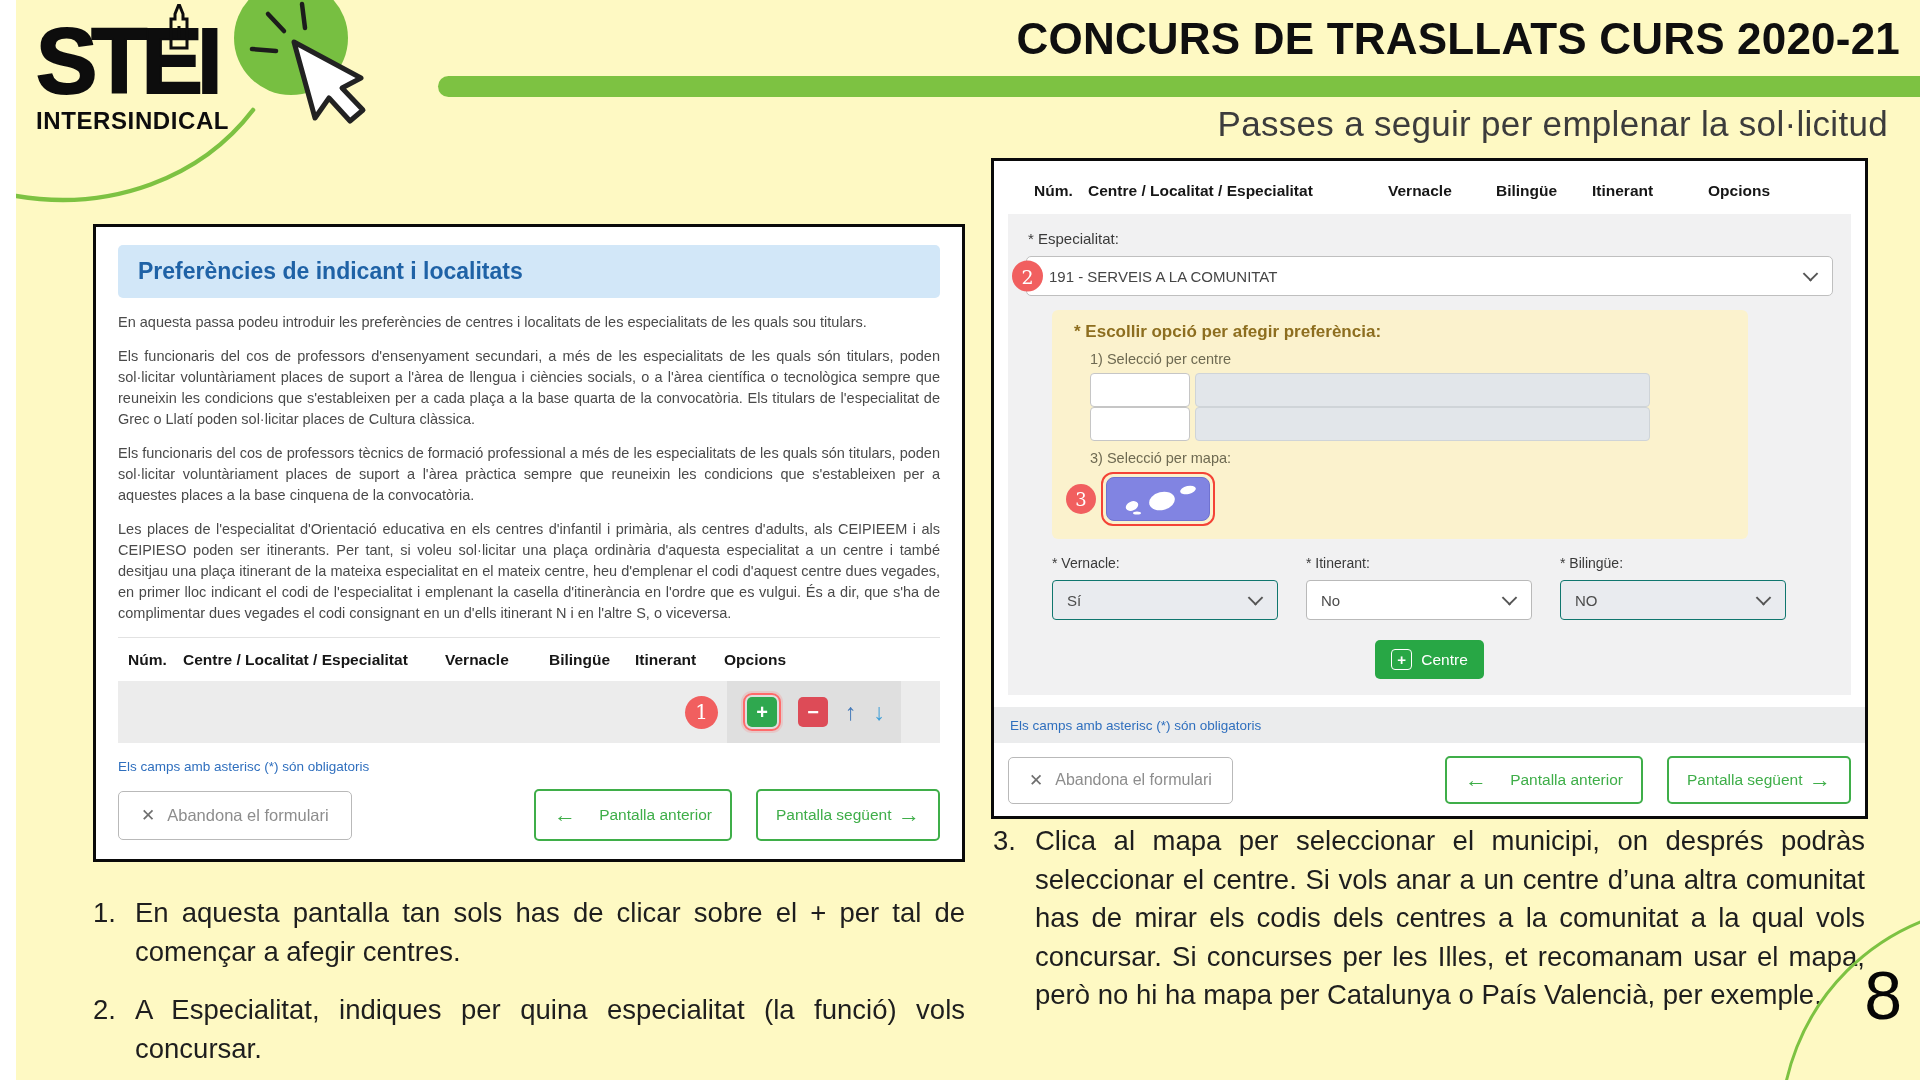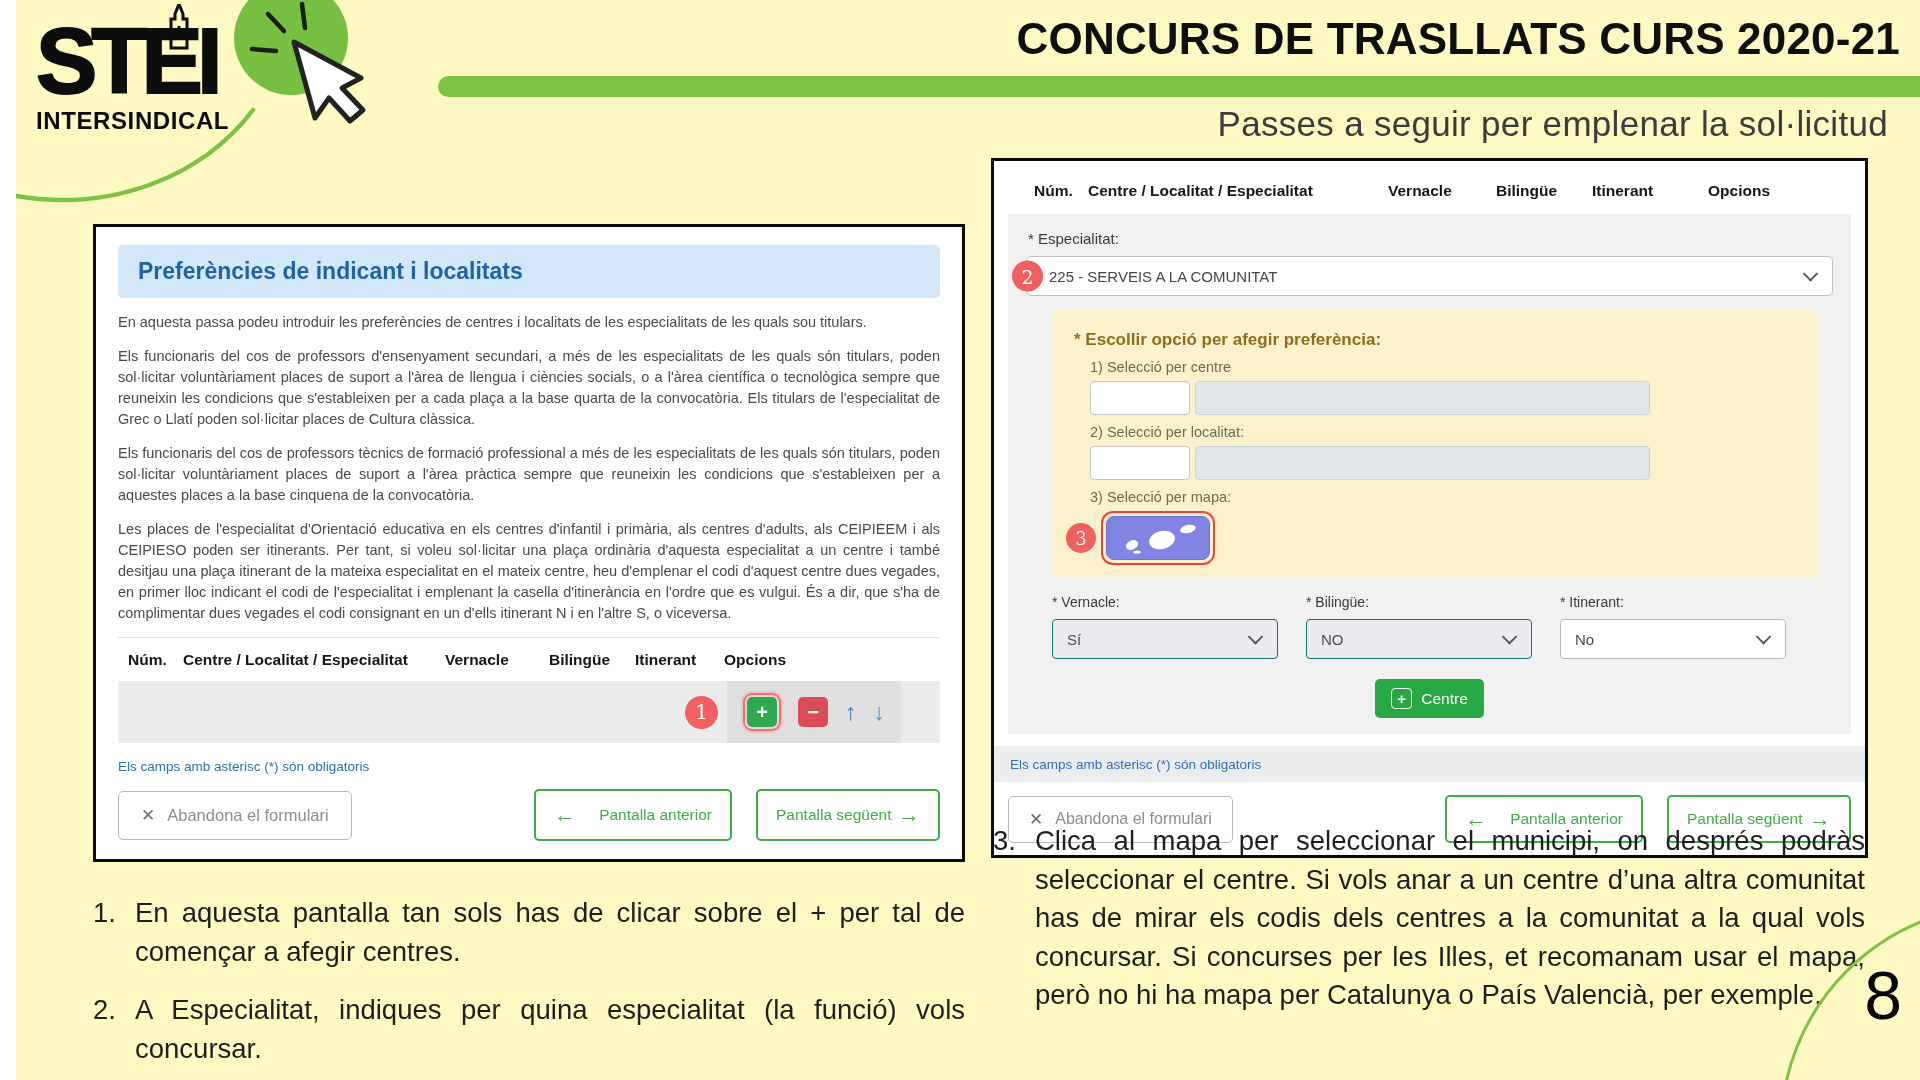--- a/index.html
+++ b/index.html
@@ -72,22 +72,22 @@
   
   .gray-section{background:#f1f1f2;margin-top:2px;padding:12px 18px 16px;}
   .field-label{font-size:15px;color:#3a3a3a;margin:4px 0 9px 2px;}
   .dropdown{position:relative;height:38px;background:#fff;border:1px solid #bfbfbf;border-radius:5px;
             display:flex;align-items:center;padding:0 38px 0 22px;font-size:15px;color:#454545;
             cursor:pointer;}
   .chev{position:absolute;right:16px;top:50%;width:9px;height:9px;border-right:2px solid #555;
         border-bottom:2px solid #555;transform:translateY(-70%) rotate(45deg);}
   .b2{position:absolute;left:-15px;top:50%;transform:translateY(-50%);width:31px;height:31px;font-size:19px;}
 
-  .yellow-box{background:#fbf2cd;border-radius:6px;margin:14px 0 0 26px;width:766px;
-              box-sizing:border-box;padding:20px 22px 13px;}
+  .yellow-box{background:#fbf2cd;border-radius:6px;margin:14px 0 0 26px;width:696px;
+              box-sizing:border-box;padding:12px 22px 13px;}
   .yb-title{color:#8d6e1f;font-weight:700;font-size:17px;margin-bottom:6px;}
   .yb-label{color:#6e6a52;font-size:14.5px;margin:9px 0 6px 16px;}
   .input-row{margin-left:16px;display:flex;gap:5px;}
   .inp-small{width:100px;height:34px;background:#fff;border:1px solid #c6c6c6;border-radius:4px;
              box-sizing:border-box;}
   .inp-large{width:455px;height:34px;background:#e2e6ea;border:1px solid #cfd4d8;border-radius:4px;
              box-sizing:border-box;}
   .map-row{display:flex;align-items:center;margin-left:-8px;margin-top:3px;}
   .b3{width:30px;height:30px;font-size:18px;margin-right:5px;}
   .map-ring{border:2px solid #f44336;border-radius:12px;padding:3px;display:inline-flex;}
@@ -210,34 +210,33 @@
       <span class="rp-c3">Vernacle</span>
       <span class="rp-c4">Bilingüe</span>
       <span class="rp-c5">Itinerant</span>
       <span class="rp-c6">Opcions</span>
     </div>
 
     <div class="gray-section">
       <div class="field-label">* Especialitat:</div>
       <div class="dropdown">
         <span class="badge b2">2</span>
-        <span>225 - SERVEIS A LA COMUNITAT</span>
+        <span>191 - SERVEIS A LA COMUNITAT</span>
         <span class="chev"></span>
       </div>
 
       <div class="yellow-box">
         <div class="yb-title">* Escollir opció per afegir preferència:</div>
 
         <div class="yb-label">1) Selecció per centre</div>
         <div class="input-row">
           <div class="inp-small"></div>
           <div class="inp-large"></div>
         </div>
 
-        <div class="yb-label">2) Selecció per localitat:</div>
         <div class="input-row">
           <div class="inp-small"></div>
           <div class="inp-large"></div>
         </div>
 
         <div class="yb-label">3) Selecció per mapa:</div>
         <div class="map-row">
           <span class="badge b3">3</span>
           <span class="map-ring">
             <button class="map-btn">
@@ -256,30 +255,30 @@
 
       <div class="selects-row">
         <div class="sel-col">
           <div class="sel-label">* Vernacle:</div>
           <div class="sel sel-gray">
             <span>Sí</span>
             <span class="chev"></span>
           </div>
         </div>
         <div class="sel-col">
+          <div class="sel-label">* Itinerant:</div>
+          <div class="sel sel-white">
+            <span>No</span>
+            <span class="chev"></span>
+          </div>
+        </div>
+        <div class="sel-col">
           <div class="sel-label">* Bilingüe:</div>
           <div class="sel sel-gray">
             <span>NO</span>
-            <span class="chev"></span>
-          </div>
-        </div>
-        <div class="sel-col">
-          <div class="sel-label">* Itinerant:</div>
-          <div class="sel sel-white">
-            <span>No</span>
             <span class="chev"></span>
           </div>
         </div>
       </div>
 
       <div class="afegir-wrap">
         <button class="afegir">
           <span class="plus-box">+</span>
           <span>Centre</span>
         </button>

